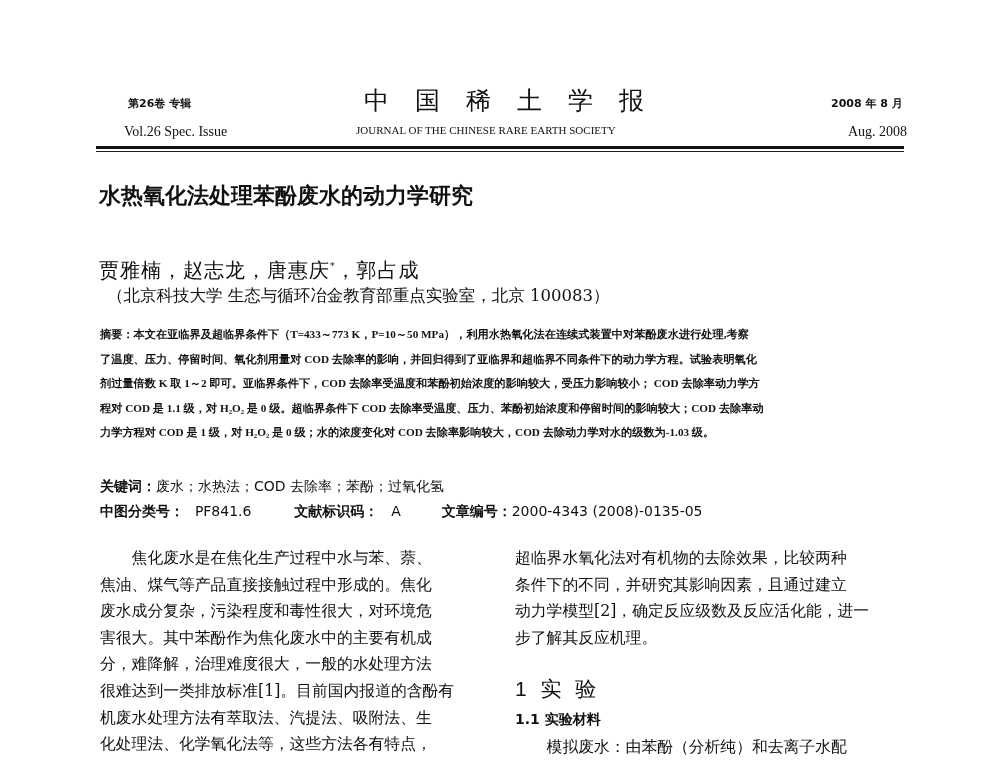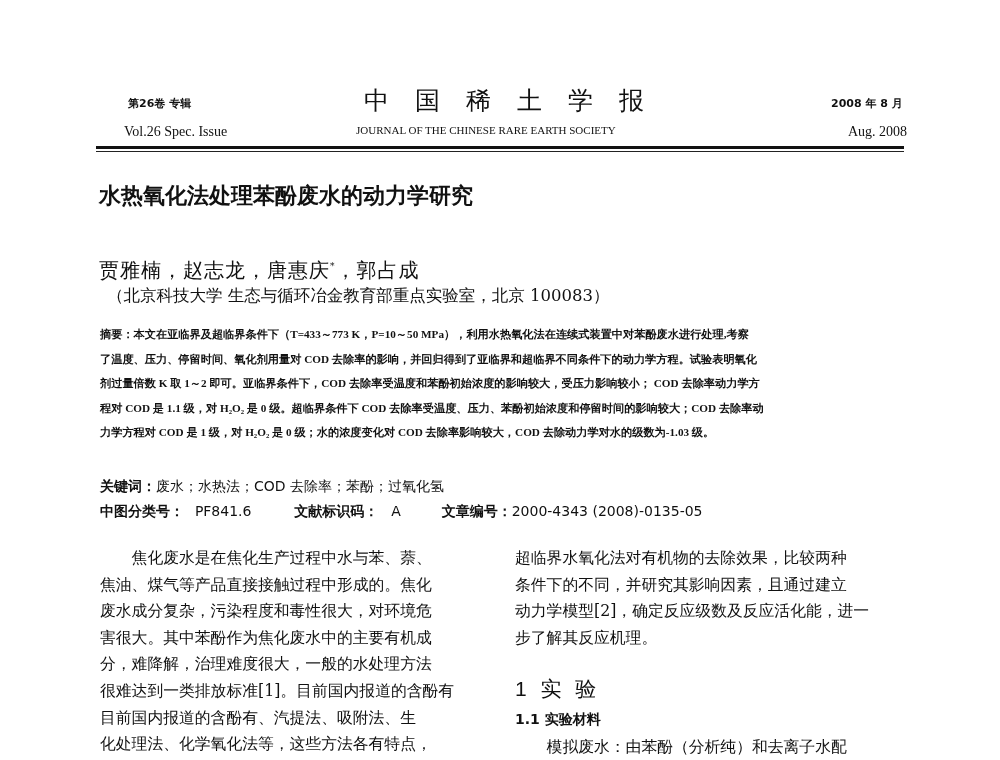--- a/index.html
+++ b/index.html
@@ -60,21 +60,21 @@
   <span style="margin-left:36px">文章编号：</span><span style="font-weight:normal">2000-4343 (2008)-0135-05</span>
 </div>
 
 <div class="abs body-col" style="left:100px;top:545px;">
   <span class="line">　　焦化废水是在焦化生产过程中水与苯、萘、</span>
   <span class="line">焦油、煤气等产品直接接触过程中形成的。焦化</span>
   <span class="line">废水成分复杂，污染程度和毒性很大，对环境危</span>
   <span class="line">害很大。其中苯酚作为焦化废水中的主要有机成</span>
   <span class="line">分，难降解，治理难度很大，一般的水处理方法</span>
   <span class="line">很难达到一类排放标准[1]。目前国内报道的含酚有</span>
-  <span class="line">目前国内报道的含酚有、汽提法、吸附法、生</span>
+  <span class="line">机废水处理方法有萃取法、汽提法、吸附法、生</span>
   <span class="line">化处理法、化学氧化法等，这些方法各有特点，</span>
 </div>
 
 <div class="abs body-col" style="left:515px;top:545px;">
   <span class="line">超临界水氧化法对有机物的去除效果，比较两种</span>
   <span class="line">条件下的不同，并研究其影响因素，且通过建立</span>
   <span class="line">动力学模型[2]，确定反应级数及反应活化能，进一</span>
   <span class="line">步了解其反应机理。</span>
 </div>
 <div class="abs sec-h" style="left:515px;top:675px;">1 实 验</div>

